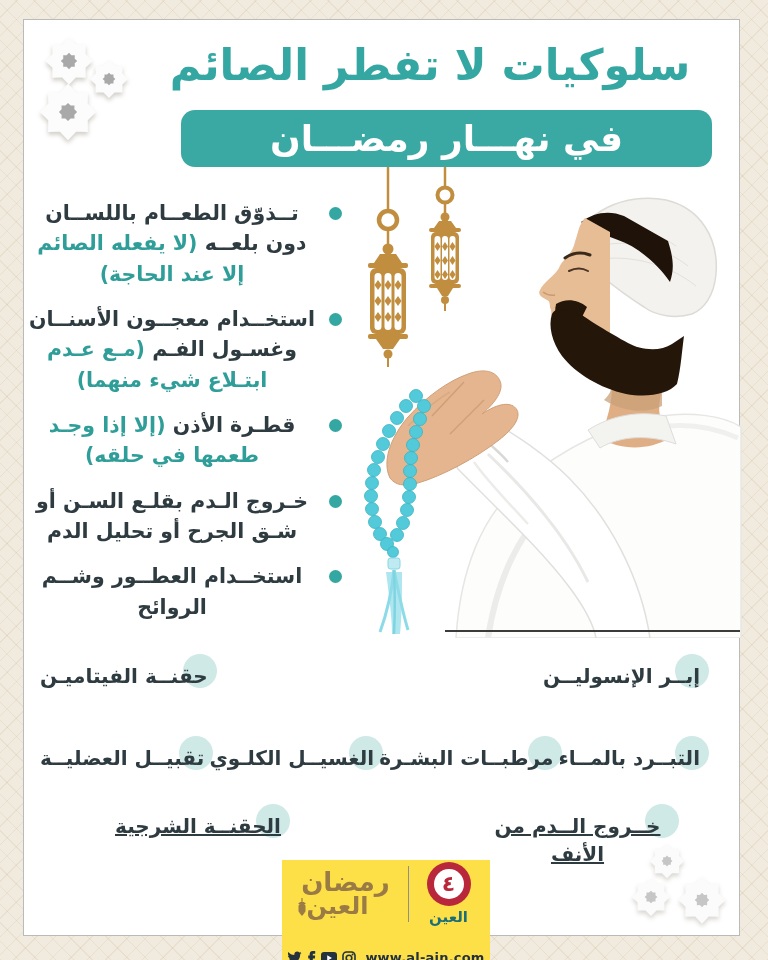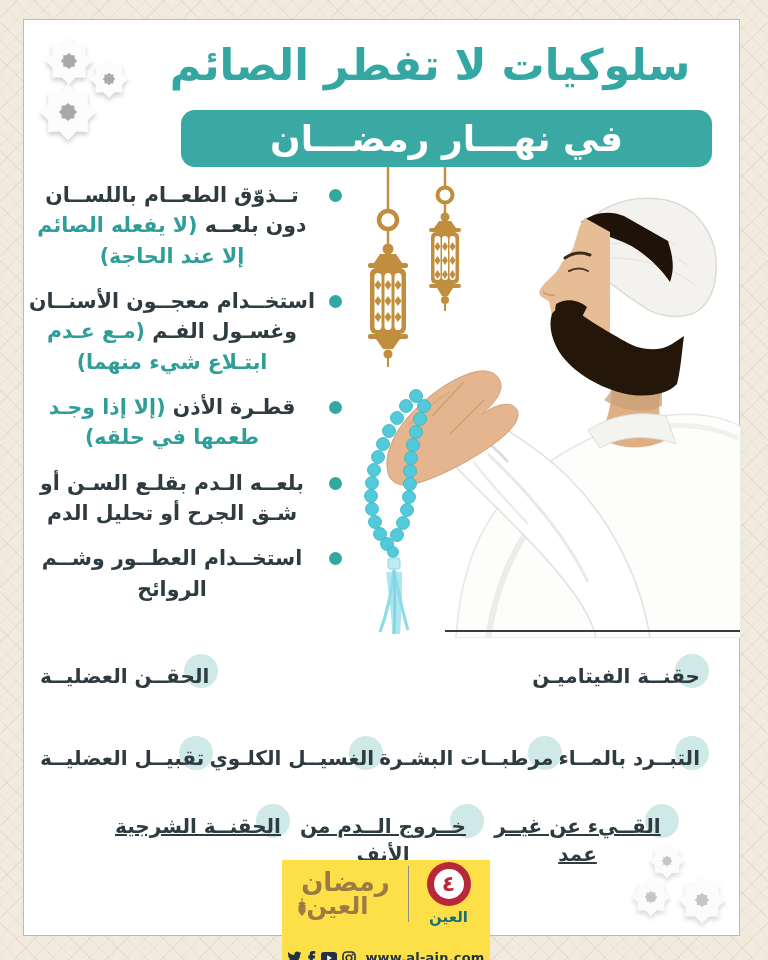--- a/index.html
+++ b/index.html
@@ -24,21 +24,21 @@
     left:160px;top:40px;width:540px;text-align:center;z-index:3;
     color:#35a7a2;font-size:43px;font-weight:bold;direction:rtl;line-height:1.2;
   }
   .title-box{
     left:181px;top:110px;width:531px;height:57px;z-index:3;
     background:#3aa8a3;border-radius:14px;
     display:flex;align-items:center;justify-content:center;
   }
   .title-box span{color:#ffffff;font-size:36px;font-weight:bold;direction:rtl;}
   
-  .bullets{left:24px;top:180px;width:318px;z-index:3;direction:rtl;}
+  .bullets{left:24px;top:198px;width:318px;z-index:3;direction:rtl;}
   .bullet{
     position:relative;text-align:center;padding-right:22px;margin-bottom:15px;
     font-size:20.5px;font-weight:bold;color:#2e3b41;line-height:1.48;
   }
   .bullet .dot{
     position:absolute;right:0;top:9px;width:13px;height:13px;border-radius:50%;
     background:#35a7a2;
   }
   .bullet .note{color:#2f9e99;}
   
@@ -265,42 +265,41 @@
   <div class="bullet">
     <span class="dot"></span>
     <span class="main">استخــدام معجــون الأسنــان وغسـول الفـم </span><span class="note">(مـع عـدم ابتـلاع شيء منهما)</span>
   </div>
   <div class="bullet">
     <span class="dot"></span>
     <span class="main">قطـرة الأذن </span><span class="note">(إلا إذا وجـد طعمها في حلقه)</span>
   </div>
   <div class="bullet">
     <span class="dot"></span>
-    <span class="main">بلعــه الـدم بقلـع السـن أو شـق الجرح أو تحليل الدم</span><span class="note"></span>
+    <span class="main">خـروج الـدم بقلـع السـن أو شـق الجرح أو تحليل الدم</span><span class="note"></span>
   </div>
   <div class="bullet">
     <span class="dot"></span>
     <span class="main">استخــدام العطــور وشــم الروائح</span><span class="note"></span>
   </div>
 </div>
 
 <div class="abs grid-row grid-row1">
+  <div class="grid-item"><span class="hilite"></span><span class="txt">إبــر الإنسوليــن</span></div>
   <div class="grid-item"><span class="hilite"></span><span class="txt">حقنــة الفيتاميـن</span></div>
-  <div class="grid-item"><span class="hilite"></span><span class="txt">الحقــن العضليــة</span></div>
 </div>
 
 <div class="abs grid-row grid-row2">
   <div class="grid-item"><span class="hilite"></span><span class="txt">التبــرد بالمــاء</span></div>
   <div class="grid-item"><span class="hilite"></span><span class="txt">مرطبــات البشـرة</span></div>
   <div class="grid-item"><span class="hilite"></span><span class="txt">الغسيــل الكلـوي</span></div>
   <div class="grid-item"><span class="hilite"></span><span class="txt">تقبيــل العضليــة</span></div>
 </div>
 
 <div class="abs grid-row grid-row3">
-  <div class="grid-item"><span class="hilite"></span><span class="txt">القــيء عن غيــر عمد</span></div>
   <div class="grid-item"><span class="hilite"></span><span class="txt">خــروج الــدم من الأنف</span></div>
   <div class="grid-item"><span class="hilite"></span><span class="txt">الحقنــة الشرجية</span></div>
 </div>
 
 <div class="abs footer">
   <div class="footer-top">
     <div class="wordmark" style="position:relative;">
       <span class="l1">رمضان</span>
       <span class="l2">العين</span>
       <svg class="mini-lantern" width="14" height="20" viewBox="0 0 14 20">

